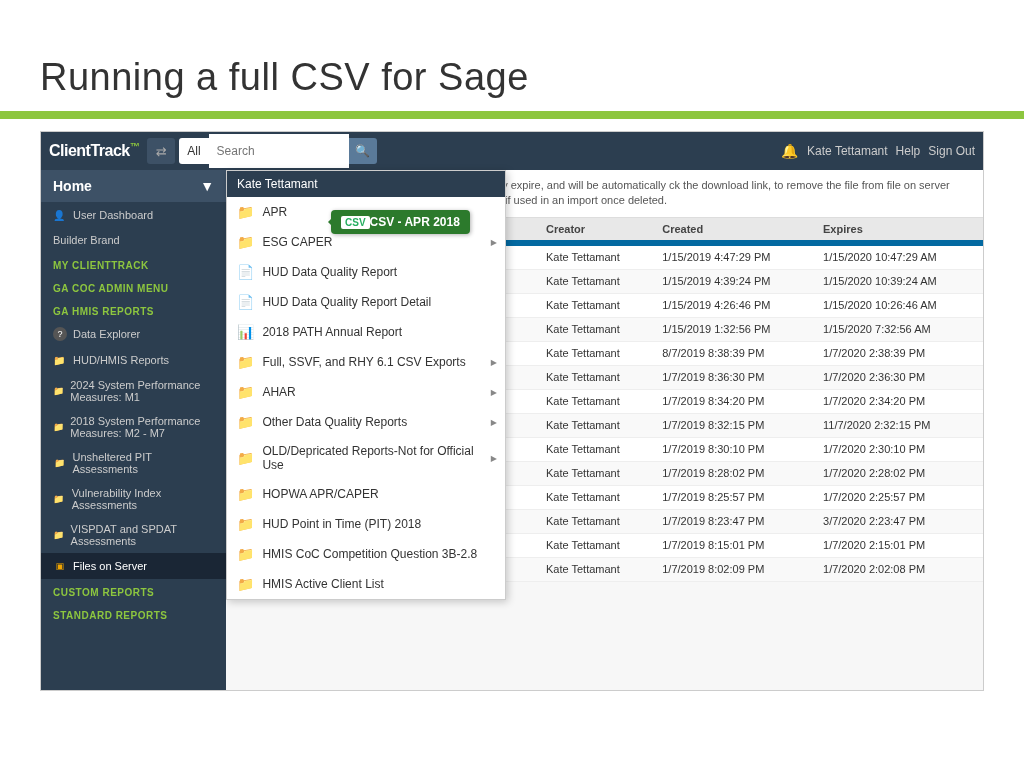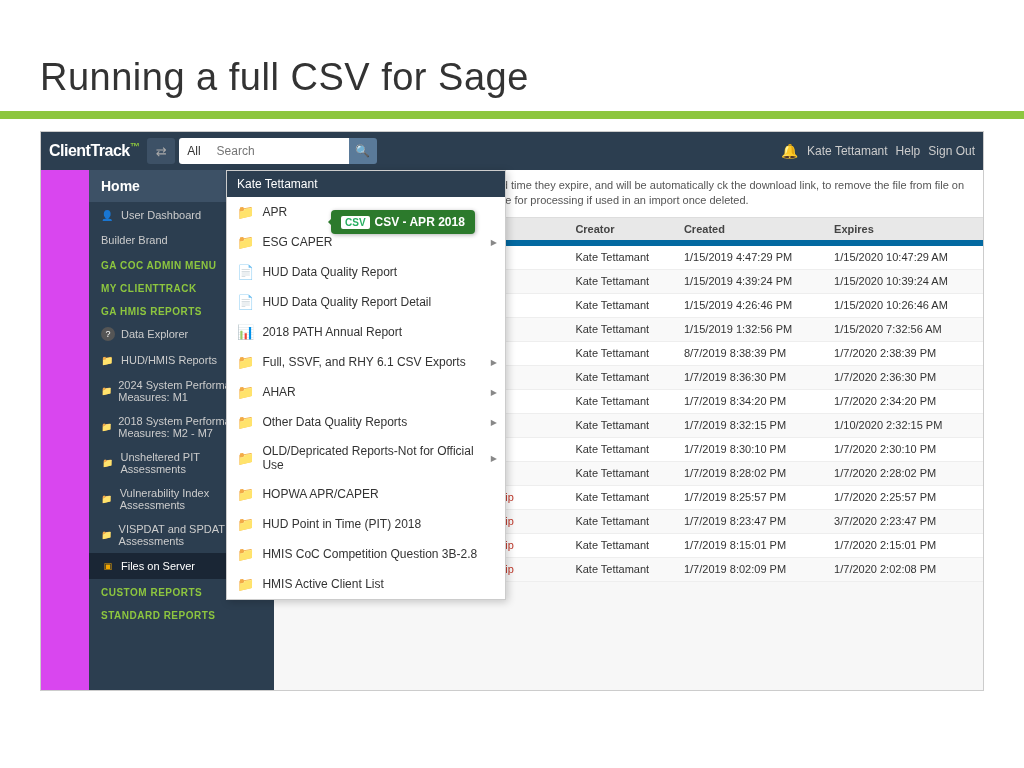--- a/index.html
+++ b/index.html
@@ -22,21 +22,21 @@
     .green-bar {
       height: 8px;
       background: #8dc63f;
       margin: 0;
     }
 
     
     .screenshot-container {
       display: flex;
       flex-direction: column;
-      background: #d946ef;
+      background: #701a75;
       margin: 12px 40px;
       border: 1px solid #ccc;
       height: 560px;
       overflow: hidden;
       position: relative;
     }
 
     
     .navbar {
       display: flex;
@@ -87,21 +87,21 @@
       background: #fff;
       color: #333;
       border: none;
       height: 26px;
       padding: 0 8px;
       font-size: 12px;
       border-radius: 3px 0 0 3px;
       cursor: pointer;
     }
     .navbar-search-input {
-      height: 26px;
+      height: 34px;
       border: none;
       outline: none;
       padding: 0 8px;
       font-size: 12px;
       width: 140px;
       background: #fff;
     }
     .navbar-search-btn {
       background: #5a7a99;
       color: #fff;
@@ -127,21 +127,20 @@
     .navbar-bell {
       color: #ccc;
       font-size: 14px;
     }
 
     
     .main-layout {
       display: flex;
       flex: 1;
       height: calc(560px - 38px);
-      margin-left: 48px;
     }
 
     
     .sidebar {
       width: 185px;
       background: #2c3e50;
       color: #ccc;
       font-size: 12px;
       overflow-y: auto;
       flex-shrink: 0;
@@ -229,21 +228,20 @@
       left: 290px;
       top: 78px;
       background: #2c7a2c;
       color: #fff;
       padding: 5px 10px;
       border-radius: 4px;
       font-size: 12px;
       font-weight: bold;
       display: flex;
       align-items: center;
-      gap: 5px;
       z-index: 200;
       box-shadow: 1px 1px 4px rgba(0,0,0,0.3);
     }
     .csv-badge::before {
       content: '';
       position: absolute;
       left: -8px;
       top: 50%;
       transform: translateY(-50%);
       border: 5px solid transparent;
@@ -331,22 +329,22 @@
         <span>Home</span>
         <span>▼</span>
       </div>
       <div class="sidebar-item">
         <span class="sidebar-item-icon">👤</span>
         <span>User Dashboard</span>
       </div>
       <div class="sidebar-item">
         <span>Builder Brand</span>
       </div>
+      <div class="sidebar-section-label">MY CLIENTTRACK</div>
       <div class="sidebar-section-label">GA COC ADMIN MENU</div>
-      <div class="sidebar-section-label">MY CLIENTTRACK</div>
       <div class="sidebar-section-label">GA HMIS REPORTS</div>
       <div class="sidebar-item">
         <span class="sidebar-item-icon icon-question">?</span>
         <span>Data Explorer</span>
       </div>
       <div class="sidebar-item">
         <span class="sidebar-item-icon icon-folder">📁</span>
         <span>HUD/HMIS Reports</span>
       </div>
       <div class="sidebar-item">
@@ -498,21 +496,21 @@
     <td style="color:#c0392b;cursor:pointer;">✗ </td>
     <td>Kate Tettamant</td>
     <td>1/7/2019 8:34:20 PM</td>
     <td>1/7/2020 2:34:20 PM</td>
   </tr>
             <tr>
     <td class="file-icon-cell"><span class="icon-refresh">↻</span></td>
     <td style="color:#c0392b;cursor:pointer;">✗ </td>
     <td>Kate Tettamant</td>
     <td>1/7/2019 8:32:15 PM</td>
-    <td>1/10/2020 2:32:15 PM</td>
+    <td>11/7/2020 2:32:15 PM</td>
   </tr>
             <tr>
     <td class="file-icon-cell"><span class="icon-refresh">↻</span></td>
     <td style="color:#c0392b;cursor:pointer;">✗ </td>
     <td>Kate Tettamant</td>
     <td>1/7/2019 8:30:10 PM</td>
     <td>1/7/2020 2:30:10 PM</td>
   </tr>
             <tr>
     <td class="file-icon-cell"><span class="icon-refresh">↻</span></td>

